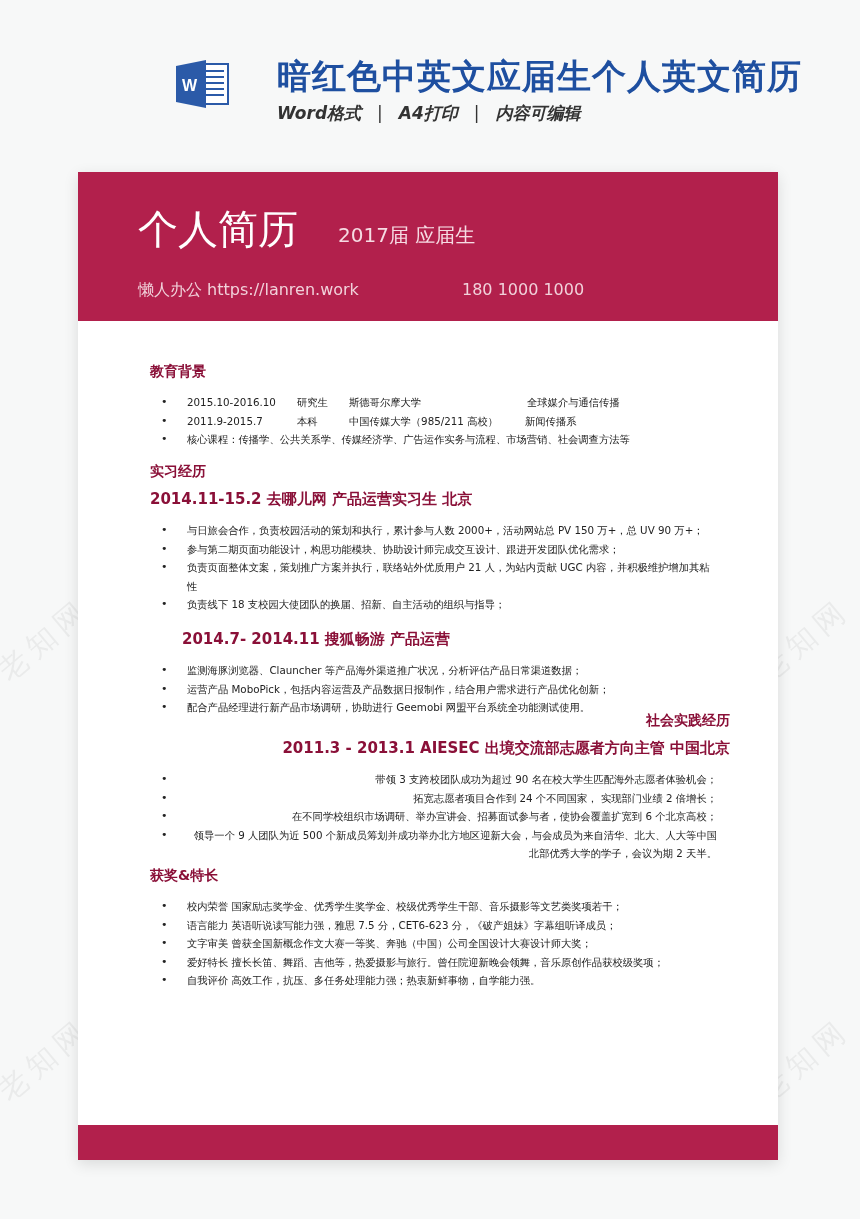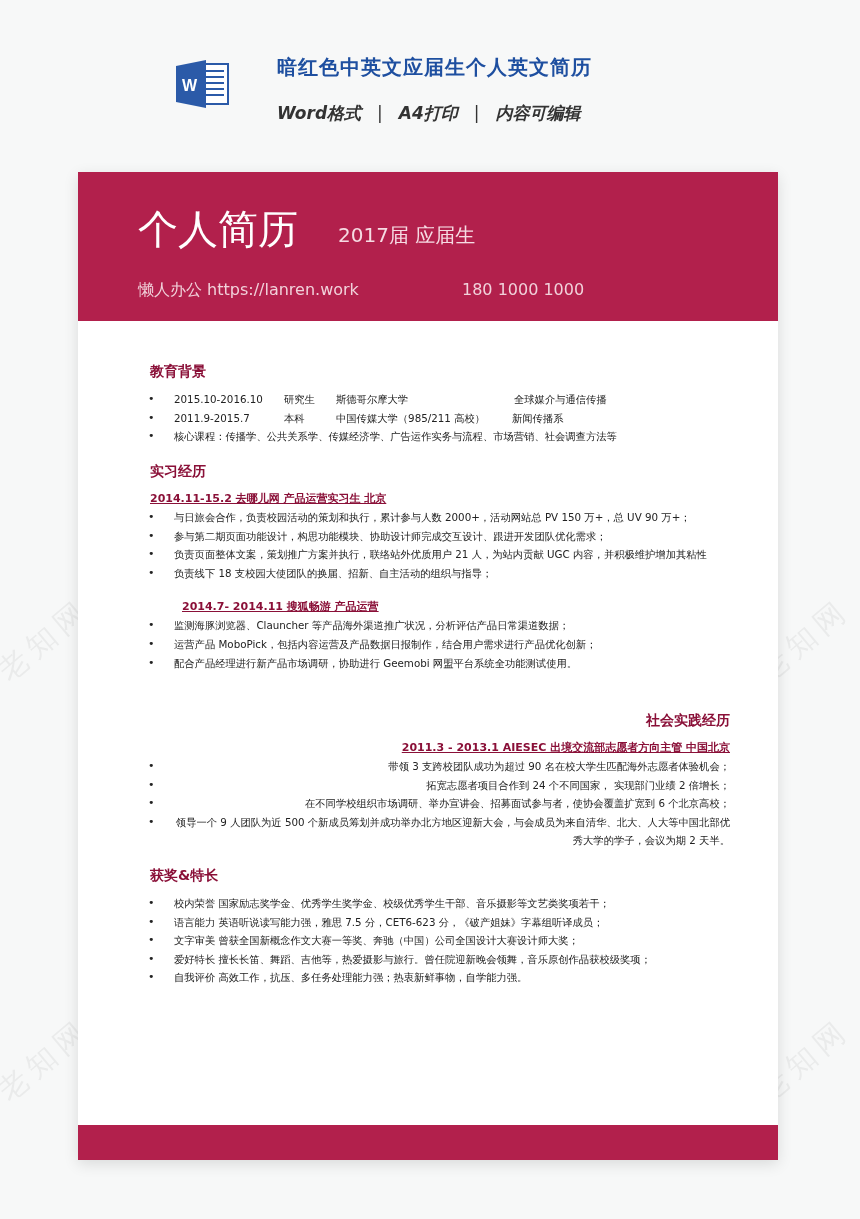--- a/index.html
+++ b/index.html
@@ -3,43 +3,43 @@
 <meta charset="utf-8">
 <style>
   html, body { margin:0; padding:0; }
   body {
     width:860px; height:1219px; background:#f7f8f8; position:relative; overflow:hidden;
     font-family:"DejaVu Sans","Liberation Sans",sans-serif; color:#222;
   }
   .top-header { position:absolute; left:0; top:0; width:860px; height:150px; }
   .word-icon { position:absolute; left:174px; top:58px; width:56px; height:52px; }
   .doc-title {
-    position:absolute; left:277px; top:54px; font-size:20px; font-weight:bold; color:#1e4fa0;
+    position:absolute; left:277px; top:54px; font-size:34px; font-weight:bold; color:#1e4fa0;
     letter-spacing:1px; white-space:nowrap;
   }
   .doc-subtitle {
     position:absolute; left:277px; top:102px; font-size:17px; font-weight:bold; color:#333; white-space:nowrap;font-style:italic;
   }
   .doc-subtitle .sep { display:inline-block; margin:0 16px; font-weight:normal; color:#333; }
 
   .page {
     position:absolute; left:78px; top:172px; width:700px; height:988px; background:#fff;
     box-shadow:0 4px 14px rgba(0,0,0,0.12);
   }
   .banner { position:absolute; left:0; top:0; width:700px; height:149px; background:#b2204c; }
   .banner-title { position:absolute; left:60px; top:30px; font-size:40px; color:#fff; white-space:nowrap; }
   .banner-grad { position:absolute; left:260px; top:50px; font-size:20px; color:#f6dbe3; white-space:nowrap; }
   .banner-contact { position:absolute; left:60px; top:108px; font-size:16px; color:#f1d1da; white-space:nowrap; }
   .banner-phone { position:absolute; left:384px; top:108px; font-size:16px; color:#f1d1da; white-space:nowrap; }
   .footer-bar { position:absolute; left:0; bottom:0; width:700px; height:35px; background:#b2204c; }
 
   .section { position:absolute; left:72px; width:580px; }
   .section-title { font-size:14px; font-weight:bold; color:#8a1038; margin:0 0 10px 0; height:18px; line-height:18px; }
-  .job-title { font-size:11px; font-weight:bold; color:#8a1038; height:18px; line-height:18px; margin-top:2px;text-decoration:underline; }
-  ul.items { list-style:none; margin:0; padding:0; }
+  .job-title { font-size:15px; font-weight:bold; color:#8a1038; height:18px; line-height:18px; margin-top:2px; }
+  ul.items { list-style:none; margin:13px; padding:0; }
   ul.items li {
     position:relative; padding-left:24px; font-size:10.3px; line-height:18.6px; color:#222;
   }
   ul.items li::before {
     content:"•"; position:absolute; left:-2px; top:0; font-size:11px; color:#222;
   }
   .edu-row span { display:inline-block; white-space:nowrap; }
 
   .watermark {
     position:absolute; font-size:30px; color:rgba(0,0,0,0.05); transform:rotate(-40deg);

